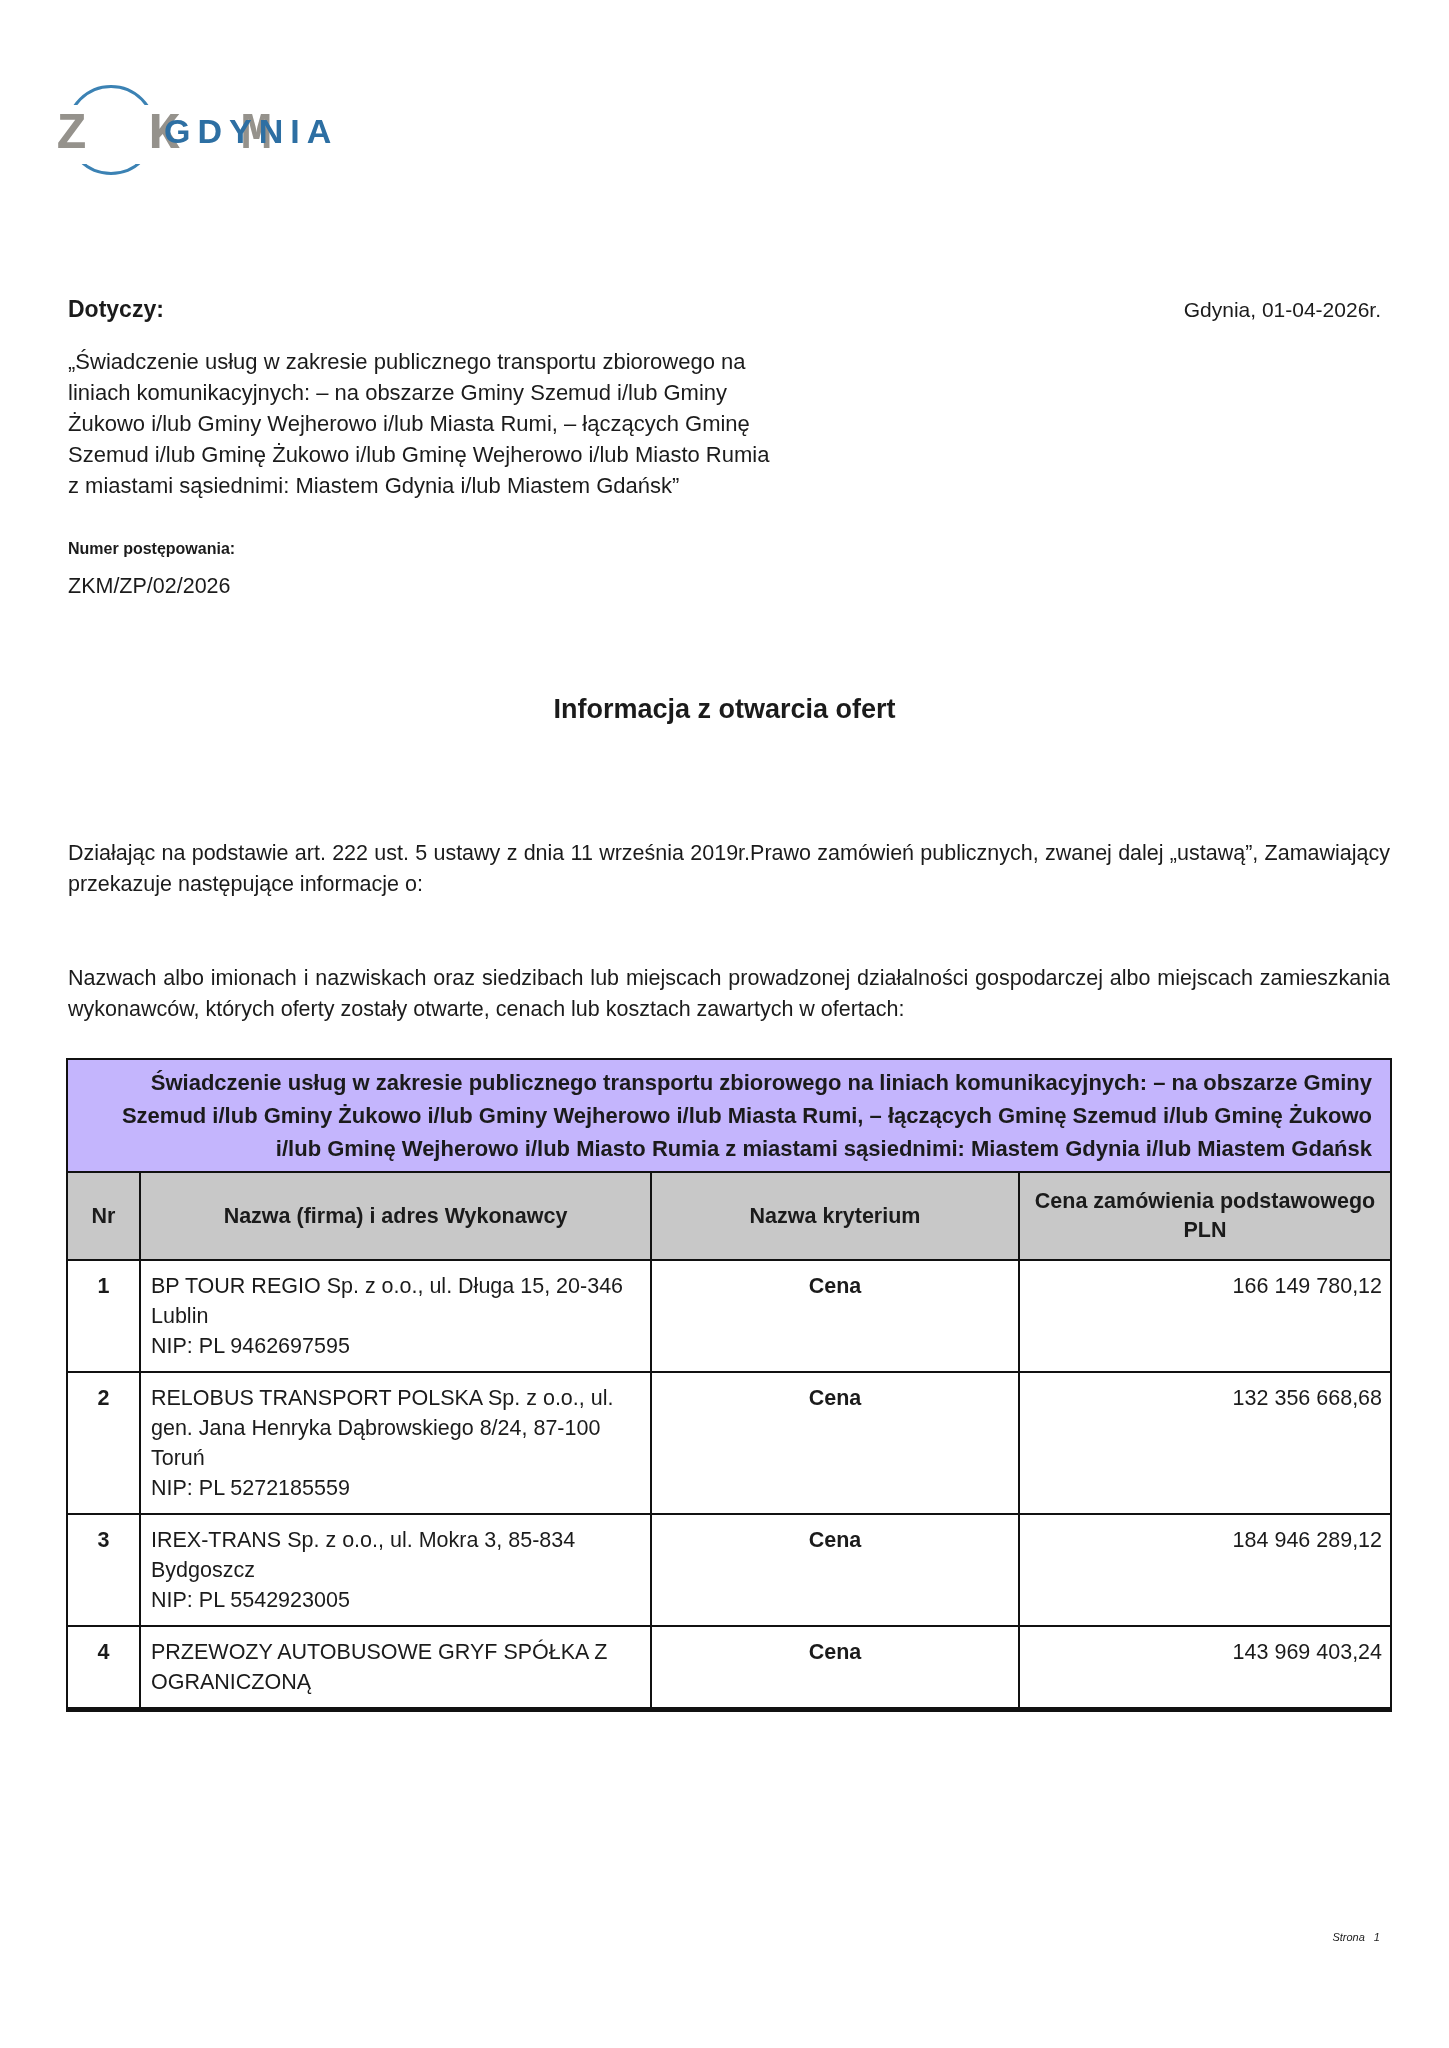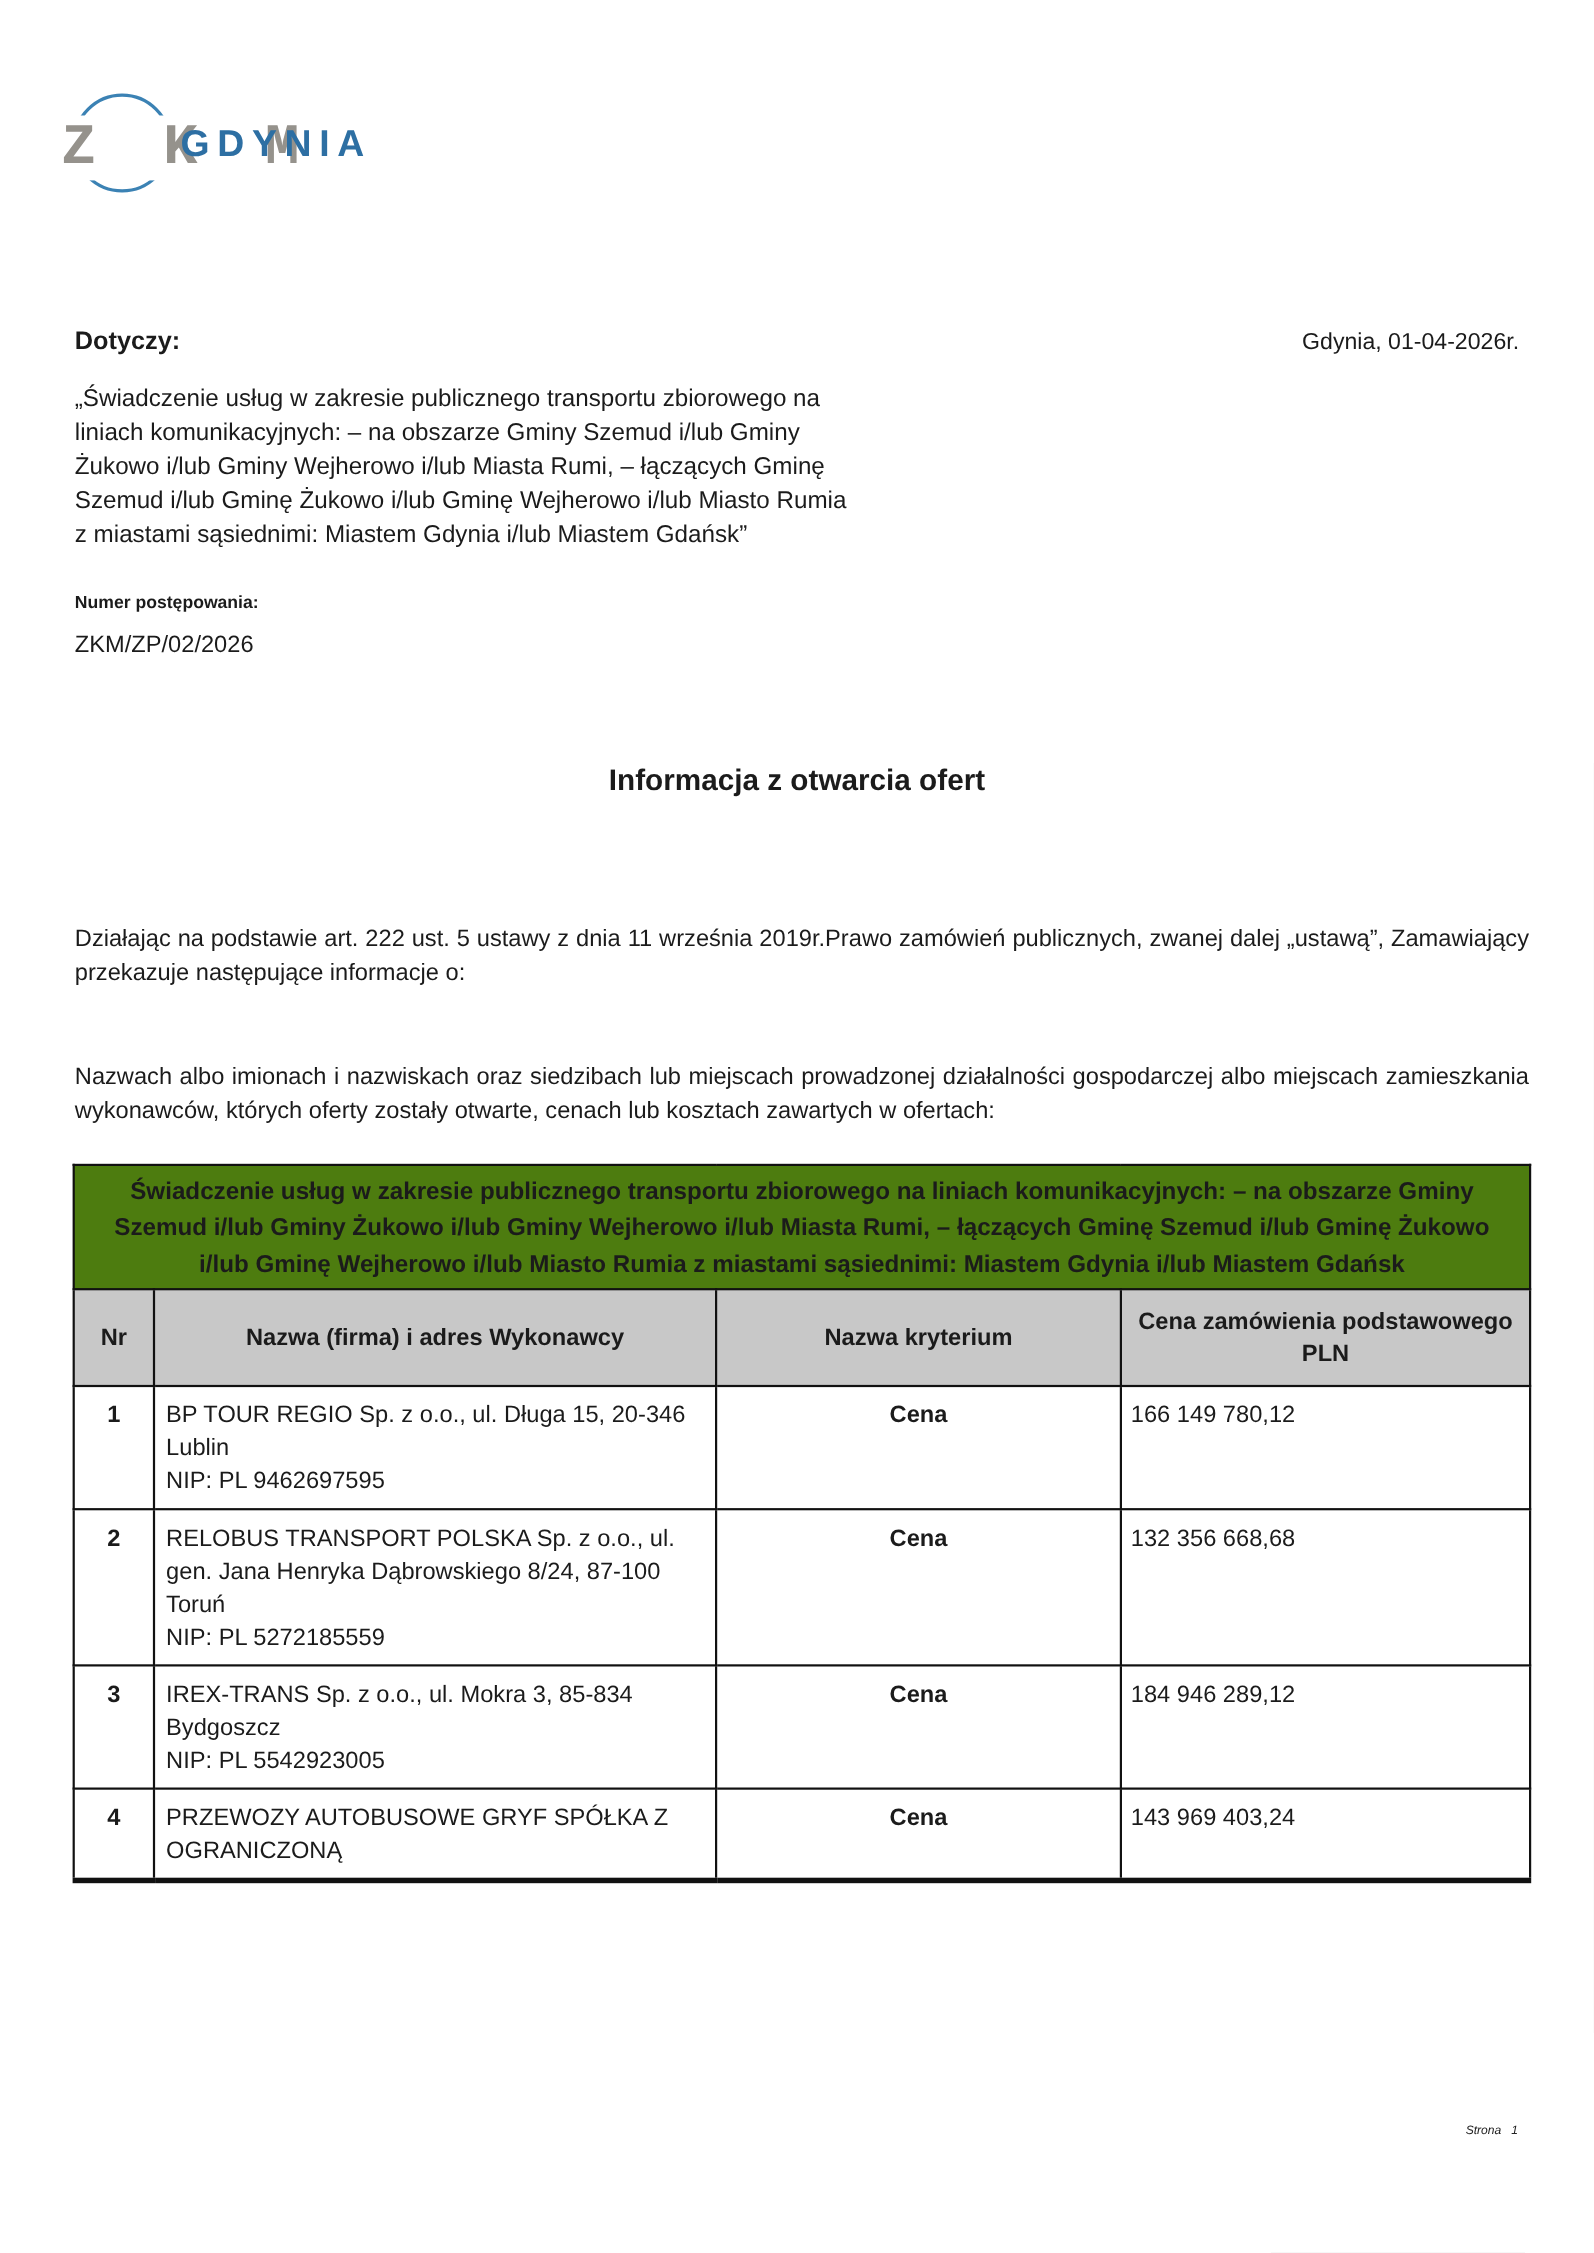--- a/index.html
+++ b/index.html
@@ -65,32 +65,32 @@
     border-collapse:collapse;table-layout:fixed;
     font-size:21.5px;
   }
   .offers td,.offers th{
     border:2px solid #111111;
     vertical-align:top;
     padding:10px 8px;
     line-height:30px;
   }
   .offers tr.caption-row td{
-    background:#4d7c0f;
-    font-weight:bold;text-align:center;
+    background:#c4b5fd;
+    font-weight:bold;text-align:right;
     padding:6px 18px;line-height:33px;font-size:22px;
   }
   .offers th{
     background:#c8c8c8;
     font-weight:bold;text-align:center;vertical-align:middle;
     padding:14px 6px;line-height:29px;
   }
   .offers td.nr{font-weight:bold;text-align:center;}
   .offers td.crit{font-weight:bold;text-align:center;}
-  .offers td.price{text-align:left;}
+  .offers td.price{text-align:right;}
   .offers td.name{text-align:left;padding-left:10px;}
   .offers tr:last-child td{border-bottom:5px solid #111111;}
   
   .footer{
     position:absolute;top:1931px;right:69px;
     font-size:11px;word-spacing:6px;color:#222;font-style:italic;
   }
 </style>
 </head>
 <body>

